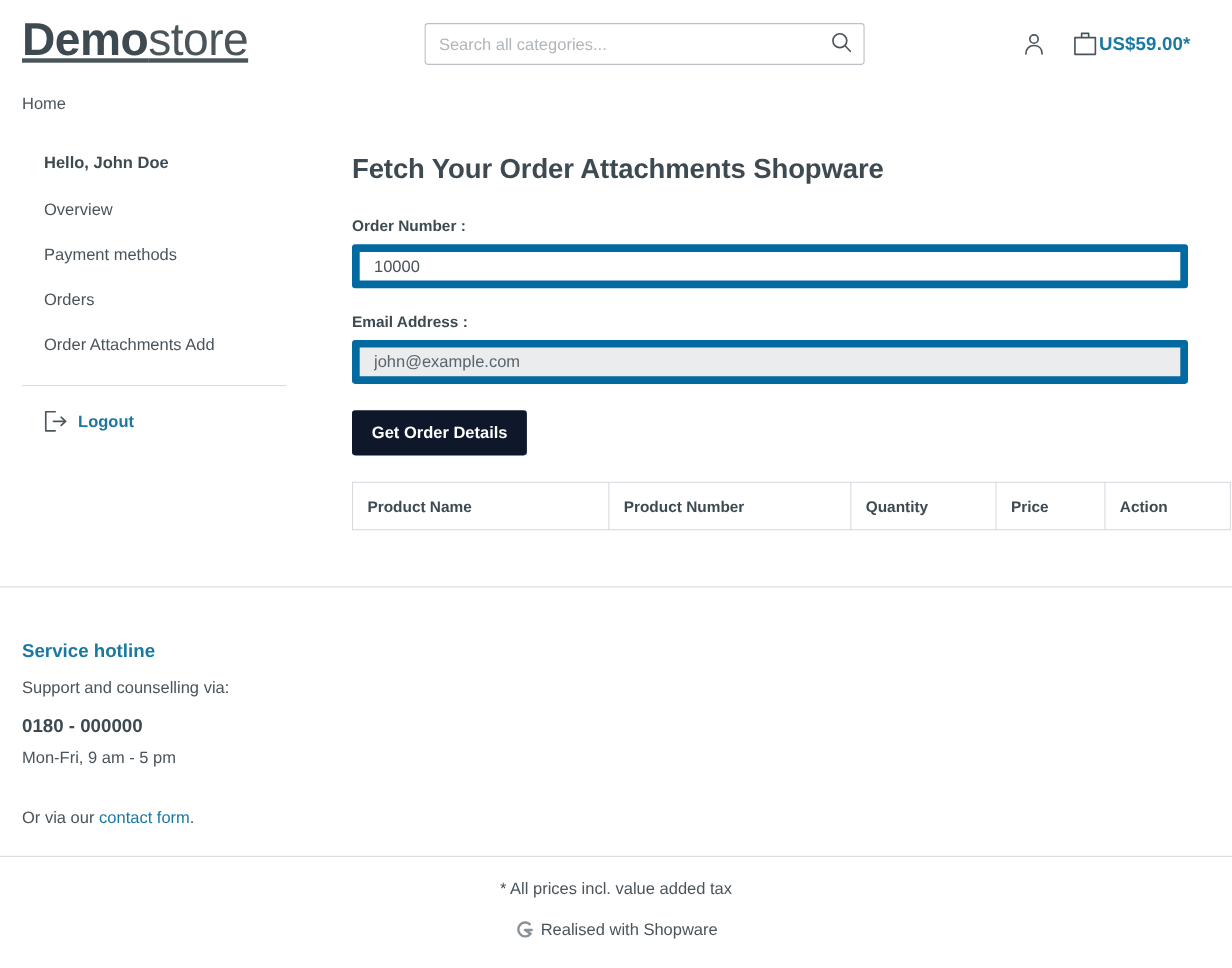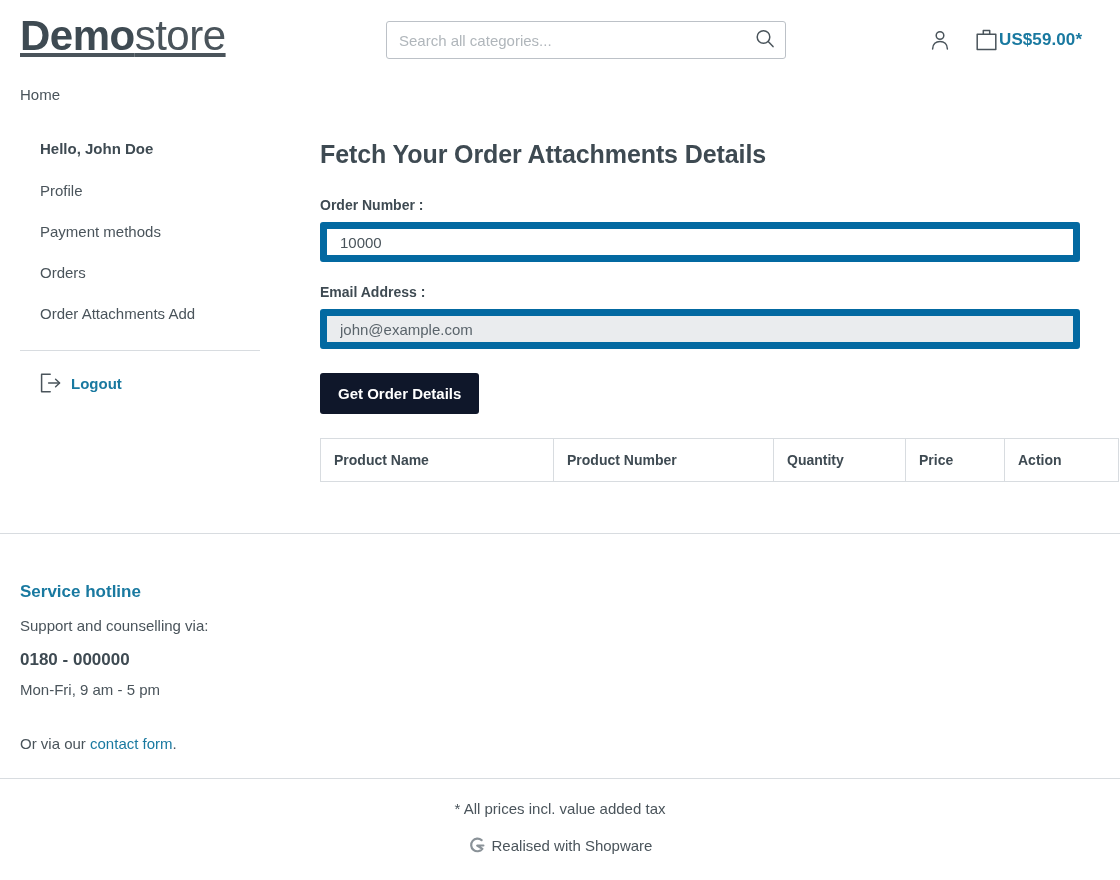--- a/index.html
+++ b/index.html
@@ -186,39 +186,39 @@
     </a>
   </div>
 
   <div class="breadcrumb">
     <a href="#" style="color:#4a545b;text-decoration:none;">Home</a>
   </div>
 
   <div class="sidebar">
     <div class="greeting">Hello, John Doe</div>
 
-    <a class="nav-item" href="#">Profile</a>
+    <a class="nav-item" href="#">Overview</a>
     <a class="nav-item" href="#">Payment methods</a>
     <a class="nav-item" href="#">Orders</a>
     <a class="nav-item" href="#">Order Attachments Add</a>
 
     <div class="nav-divider"></div>
 
     <a class="logout" href="#">
       <svg width="22" height="20" viewBox="0 0 22 20">
         <path d="M10.2 1.3 H1.6 V18.7 H10.2" fill="none" stroke="#4a545b" stroke-width="1.5" stroke-linejoin="round" stroke-linecap="round"></path>
         <line x1="8.6" y1="10" x2="19.4" y2="10" stroke="#4a545b" stroke-width="1.5" stroke-linecap="round"></line>
         <path d="M15.6 6.3 L19.6 10 L15.6 13.7" fill="none" stroke="#4a545b" stroke-width="1.5" stroke-linejoin="round" stroke-linecap="round"></path>
       </svg>
       <span class="logout-label">Logout</span>
     </a>
   </div>
 
   <div class="content">
-    <h1 class="page-title">Fetch Your Order Attachments Details</h1>
+    <h1 class="page-title">Fetch Your Order Attachments Shopware</h1>
 
     <label class="field-label">Order Number :</label>
     <input class="text-input" type="text" value="10000" style="">
 
     <div class="spacer-22"></div>
 
     <label class="field-label">Email Address :</label>
     <input class="text-input disabled" type="text" readonly="" value="john@example.com" style="">
 
     <button class="btn-primary">Get Order Details</button>

